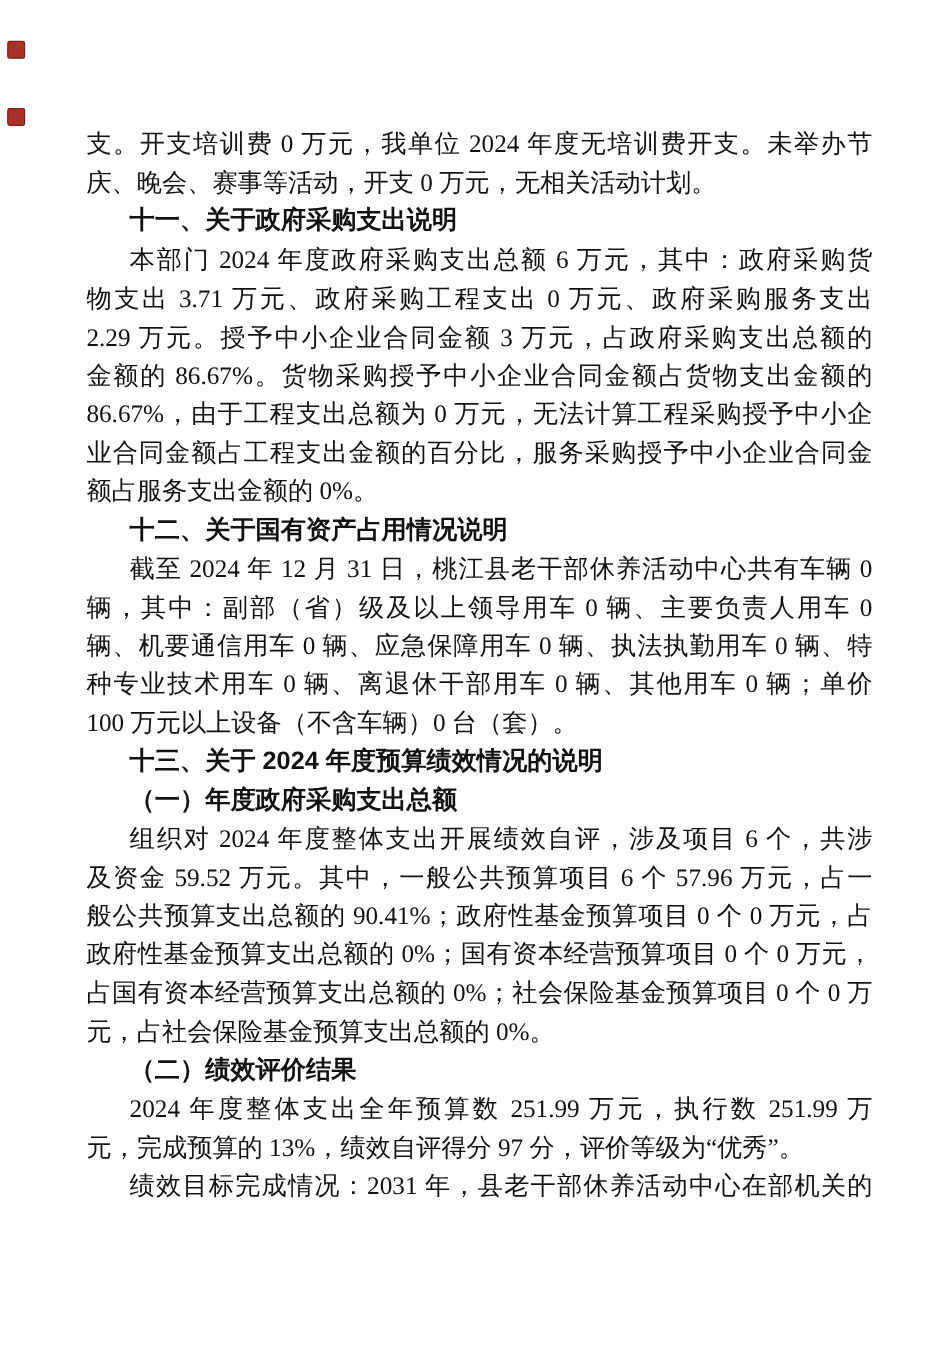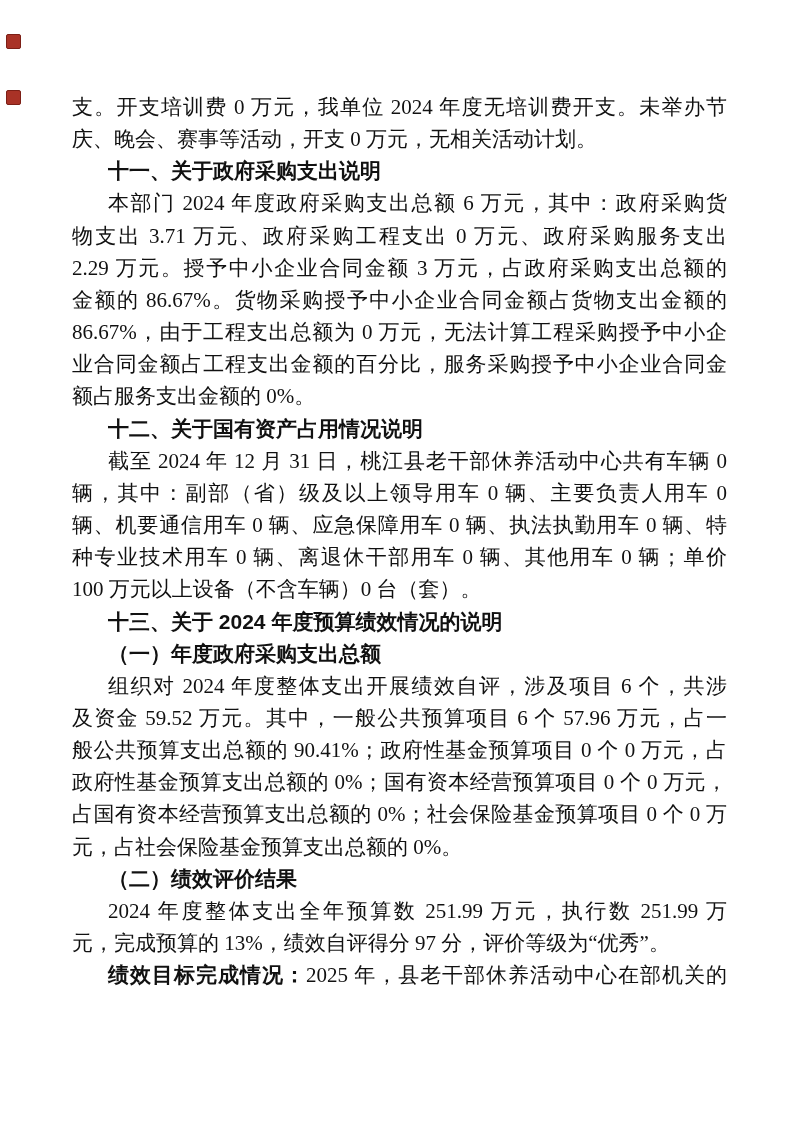--- a/index.html
+++ b/index.html
@@ -19,38 +19,38 @@
     height: 13px;
     background: #a93226;
     border: 1px solid #7c1f16;
     border-radius: 2px;
   }
   .red-mark.m1 { top: 34px; }
   .red-mark.m2 { top: 90px; }
   .content {
     position: absolute;
     left: 72px;
-    top: 91px;
+    top: 104px;
     width: 655px;
     font-size: 21px;
     line-height: 32.15px;
     text-align: justify;
     letter-spacing: 0;
   }
   .line { text-align-last: justify; }
   .line.end { text-align-last: left; }
   .line.ind { text-indent: 36px; }
   .line.hd {
     font-family: "Liberation Sans", "DejaVu Sans", sans-serif;
     font-weight: 700;
     text-align-last: left;
   }
   .bh {
     font-family: "Liberation Sans", "DejaVu Sans", sans-serif;
-    font-weight: 700;
+    font-weight: 400;
   }
 </style>
 </head>
 <body>
 
 <div class="page">
 
   <div class="red-mark m1"></div>
   <div class="red-mark m2"></div>
 
@@ -75,16 +75,16 @@
     <div class="line hd ind">（一）年度政府采购支出总额</div>
     <div class="line ind">组织对 2024 年度整体支出开展绩效自评，涉及项目 6 个，共涉</div>
     <div class="line">及资金 59.52 万元。其中，一般公共预算项目 6 个 57.96 万元，占一</div>
     <div class="line">般公共预算支出总额的 90.41%；政府性基金预算项目 0 个 0 万元，占</div>
     <div class="line">政府性基金预算支出总额的 0%；国有资本经营预算项目 0 个 0 万元，</div>
     <div class="line">占国有资本经营预算支出总额的 0%；社会保险基金预算项目 0 个 0 万</div>
     <div class="line end">元，占社会保险基金预算支出总额的 0%。</div>
     <div class="line hd ind">（二）绩效评价结果</div>
     <div class="line ind">2024 年度整体支出全年预算数 251.99 万元，执行数 251.99 万</div>
     <div class="line end">元，完成预算的 13%，绩效自评得分 97 分，评价等级为“优秀”。</div>
-    <div class="line ind"><span class="bh">绩效目标完成情况：</span><span>2025 年，县老干部休养活动中心在部机关的</span></div>
+    <div class="line ind"><span class="bh">绩效目标完成情况：</span><span>2031 年，县老干部休养活动中心在部机关的</span></div>
   </div>
 
 </div>
 
 </body></html>

